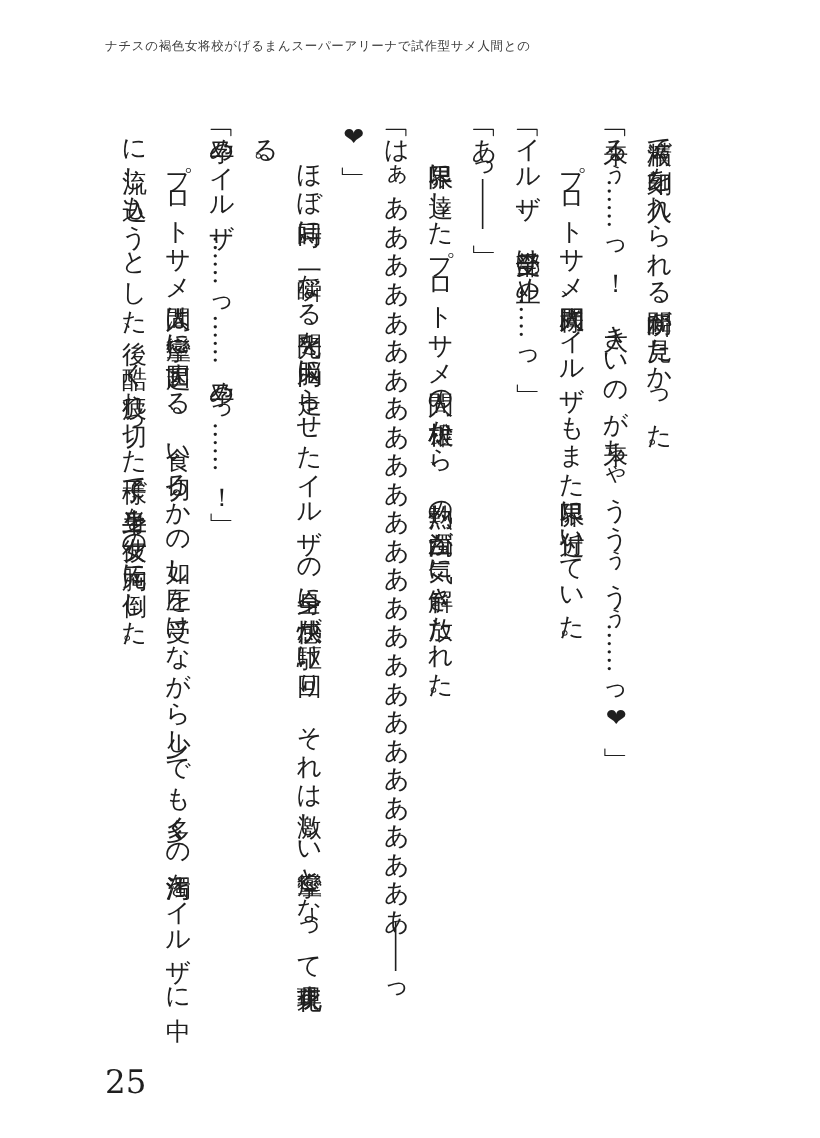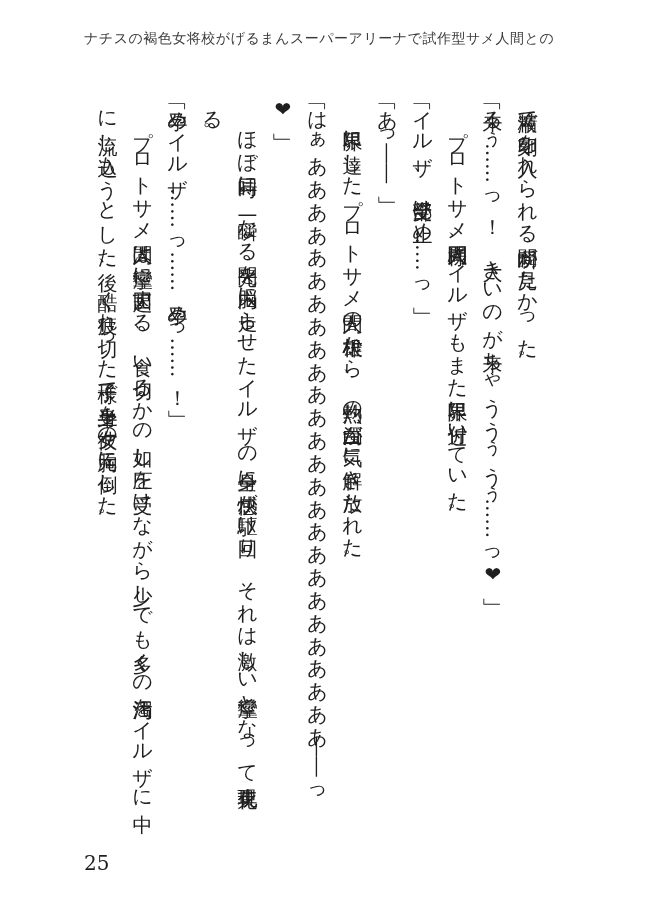--- a/index.html
+++ b/index.html
@@ -13,21 +13,21 @@
     height: 910px;
     background: #ffffff;
     overflow: hidden;
     font-family: "DejaVu Serif", serif;
     color: #1f1f1f;
   }
   .header {
     position: absolute;
     left: 84px;
     top: 26px;
-    font-size: 14px;
+    font-size: 10px;
     line-height: 24px;
     color: #3c3c3c;
     letter-spacing: 0.5px;
     white-space: nowrap;
   }
   .vtext {
     position: absolute;
     top: 97px;
     left: 90px;
     width: 455px;
@@ -42,21 +42,21 @@
     margin: 0;
     padding: 0;
   }
   .vtext p.indent {
     text-indent: 1em;
   }
   .page-number {
     position: absolute;
     left: 84px;
     top: 851px;
-    font-size: 20px;
+    font-size: 26px;
     color: #1f1f1f;
   }
 </style>
 </head>
 <body>
 
 <div class="page">
 
   <div class="header">
     <div>ナチスの褐色女将校がげるまんスーパーアリーナで試作型サメ人間との</div>

